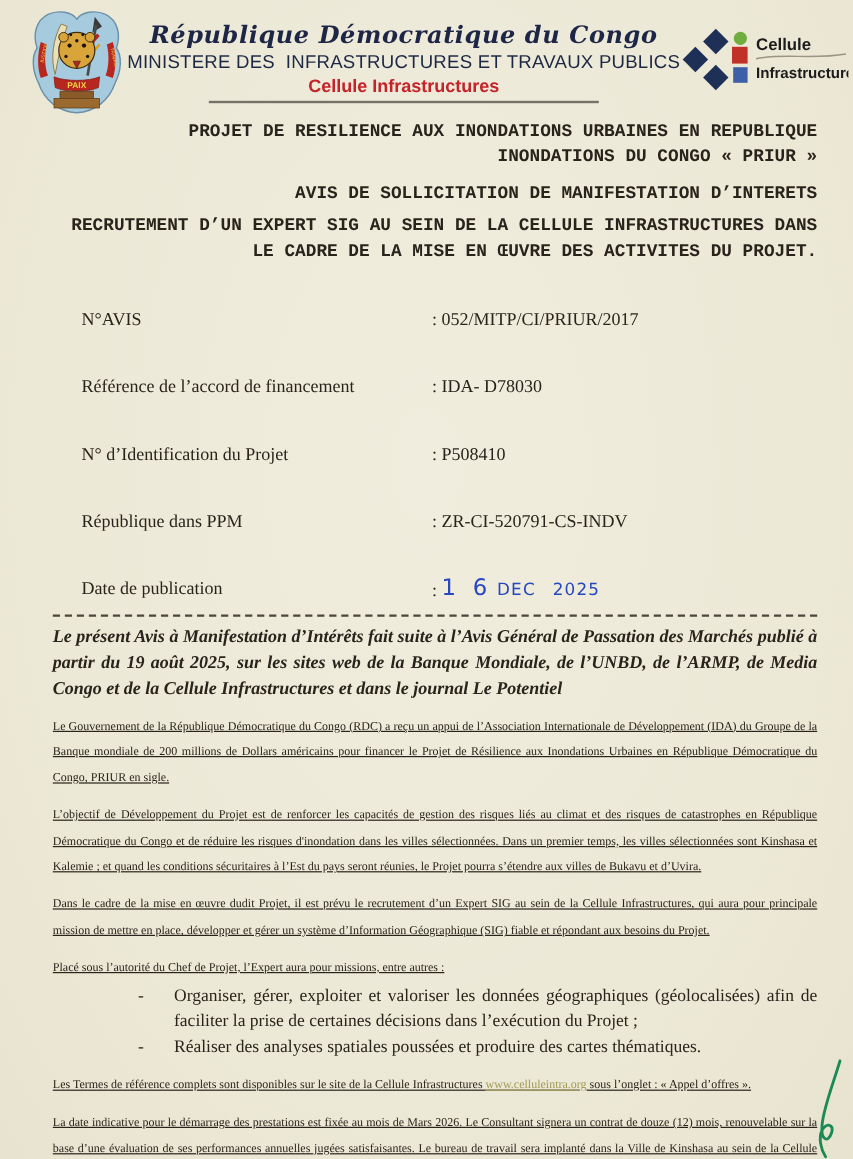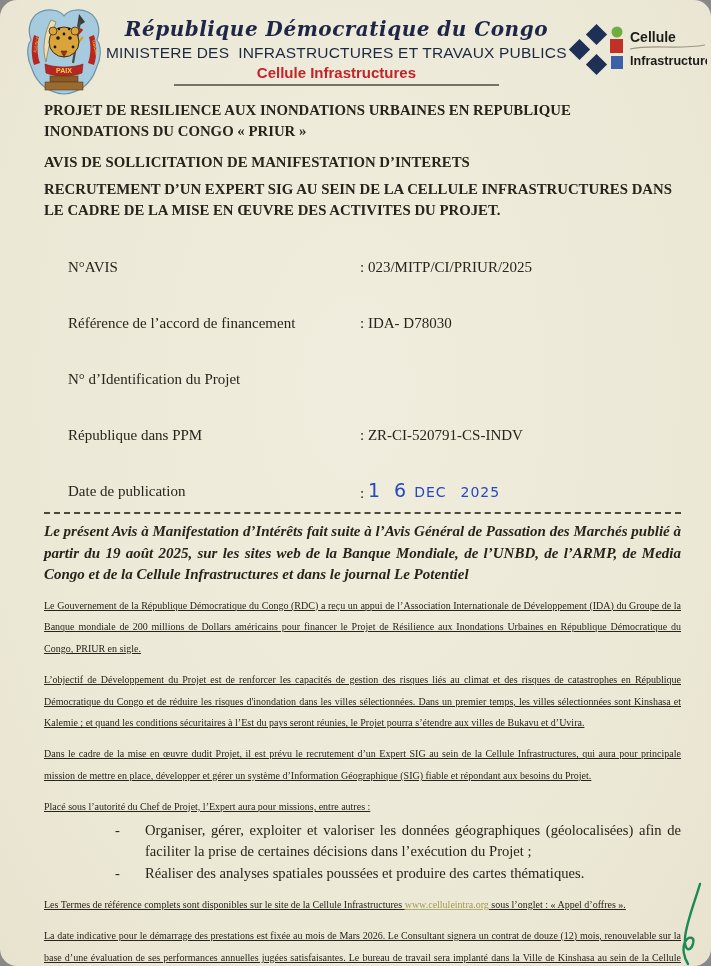--- a/index.html
+++ b/index.html
@@ -5,36 +5,35 @@
   html,body { margin:0; padding:0; background:#888; }
   .page {
     position:relative;
     width:711px; height:966px;
     margin:0 auto;
     background:#edeada;
     background-image: radial-gradient(ellipse at 50% 40%, #f0edde 0%, #ece8d6 70%, #e7e3cf 100%);
     overflow:hidden;
     font-family:"Liberation Serif", serif;
     color:#29241b;
-    border-radius:17px;
   }
   .content { padding:0 30px 0 44px; }
 
   
   .header { display:flex; align-items:flex-start; padding:7px 8px 0 22px; height:90px; box-sizing:border-box; }
   .coat { width:84px; flex:0 0 84px; }
   .header-center { flex:1; text-align:center; padding-top:10px; }
   .script-title { font-family:"DejaVu Serif", serif; font-style:italic; font-weight:bold; font-size:20px; color:#1d2646; letter-spacing:0.5px; }
   .ministry { font-family:"Liberation Sans", sans-serif; font-size:15.5px; color:#1c2843; margin-top:3px; letter-spacing:0.2px; white-space:pre; }
   .unit-red { font-family:"Liberation Sans", sans-serif; font-weight:bold; font-size:15px; color:#c32329; margin-top:2px; }
   .header-rule { width:325px; margin:3px auto 0; border-bottom:2px solid #75726a; }
   .logo-right { width:140px; flex:0 0 140px; padding-top:16px; }
 
   
-  .title-block { text-align:left; font-weight:bold; }
+  .title-block { text-align:right; font-weight:bold;font-family:Liberation Mono, monospace; }
   .tline { font-size:14.8px; line-height:21px; }
   .t1 { margin-top:10px; }
   .t2 { margin-top:10px; }
   .t3 { margin-top:6px; }
 
   
   .info-table { margin:15px 0 0 24px; }
   .info-row { display:flex; line-height:20px; font-size:15px;margin-top:36px; }
   .info-label { width:292px; flex:0 0 292px; }
   .info-value { flex:1; }
@@ -134,28 +133,29 @@
       </div>
       <div class="t3">
         <div class="tline">RECRUTEMENT D’UN EXPERT SIG AU SEIN DE LA CELLULE INFRASTRUCTURES DANS</div>
         <div class="tline">LE CADRE DE LA MISE EN ŒUVRE DES ACTIVITES DU PROJET.</div>
       </div>
     </div>
 
     <div class="info-table">
       <div class="info-row">
         <span class="info-label">N°AVIS</span>
-        <span class="info-value">: 023/MITP/CI/PRIUR/2025</span>
+        <span class="info-value">: 052/MITP/CI/PRIUR/2017</span>
       </div>
       <div class="info-row">
         <span class="info-label">Référence de l’accord de financement</span>
         <span class="info-value">: IDA- D78030</span>
       </div>
       <div class="info-row">
         <span class="info-label">N° d’Identification du Projet</span>
+        <span class="info-value">: P508410</span>
       </div>
       <div class="info-row">
         <span class="info-label">République dans PPM</span>
         <span class="info-value">: ZR-CI-520791-CS-INDV</span>
       </div>
       <div class="info-row">
         <span class="info-label">Date de publication</span>
         <span class="info-value">
           <span>:</span>
           <span class="stamp">

